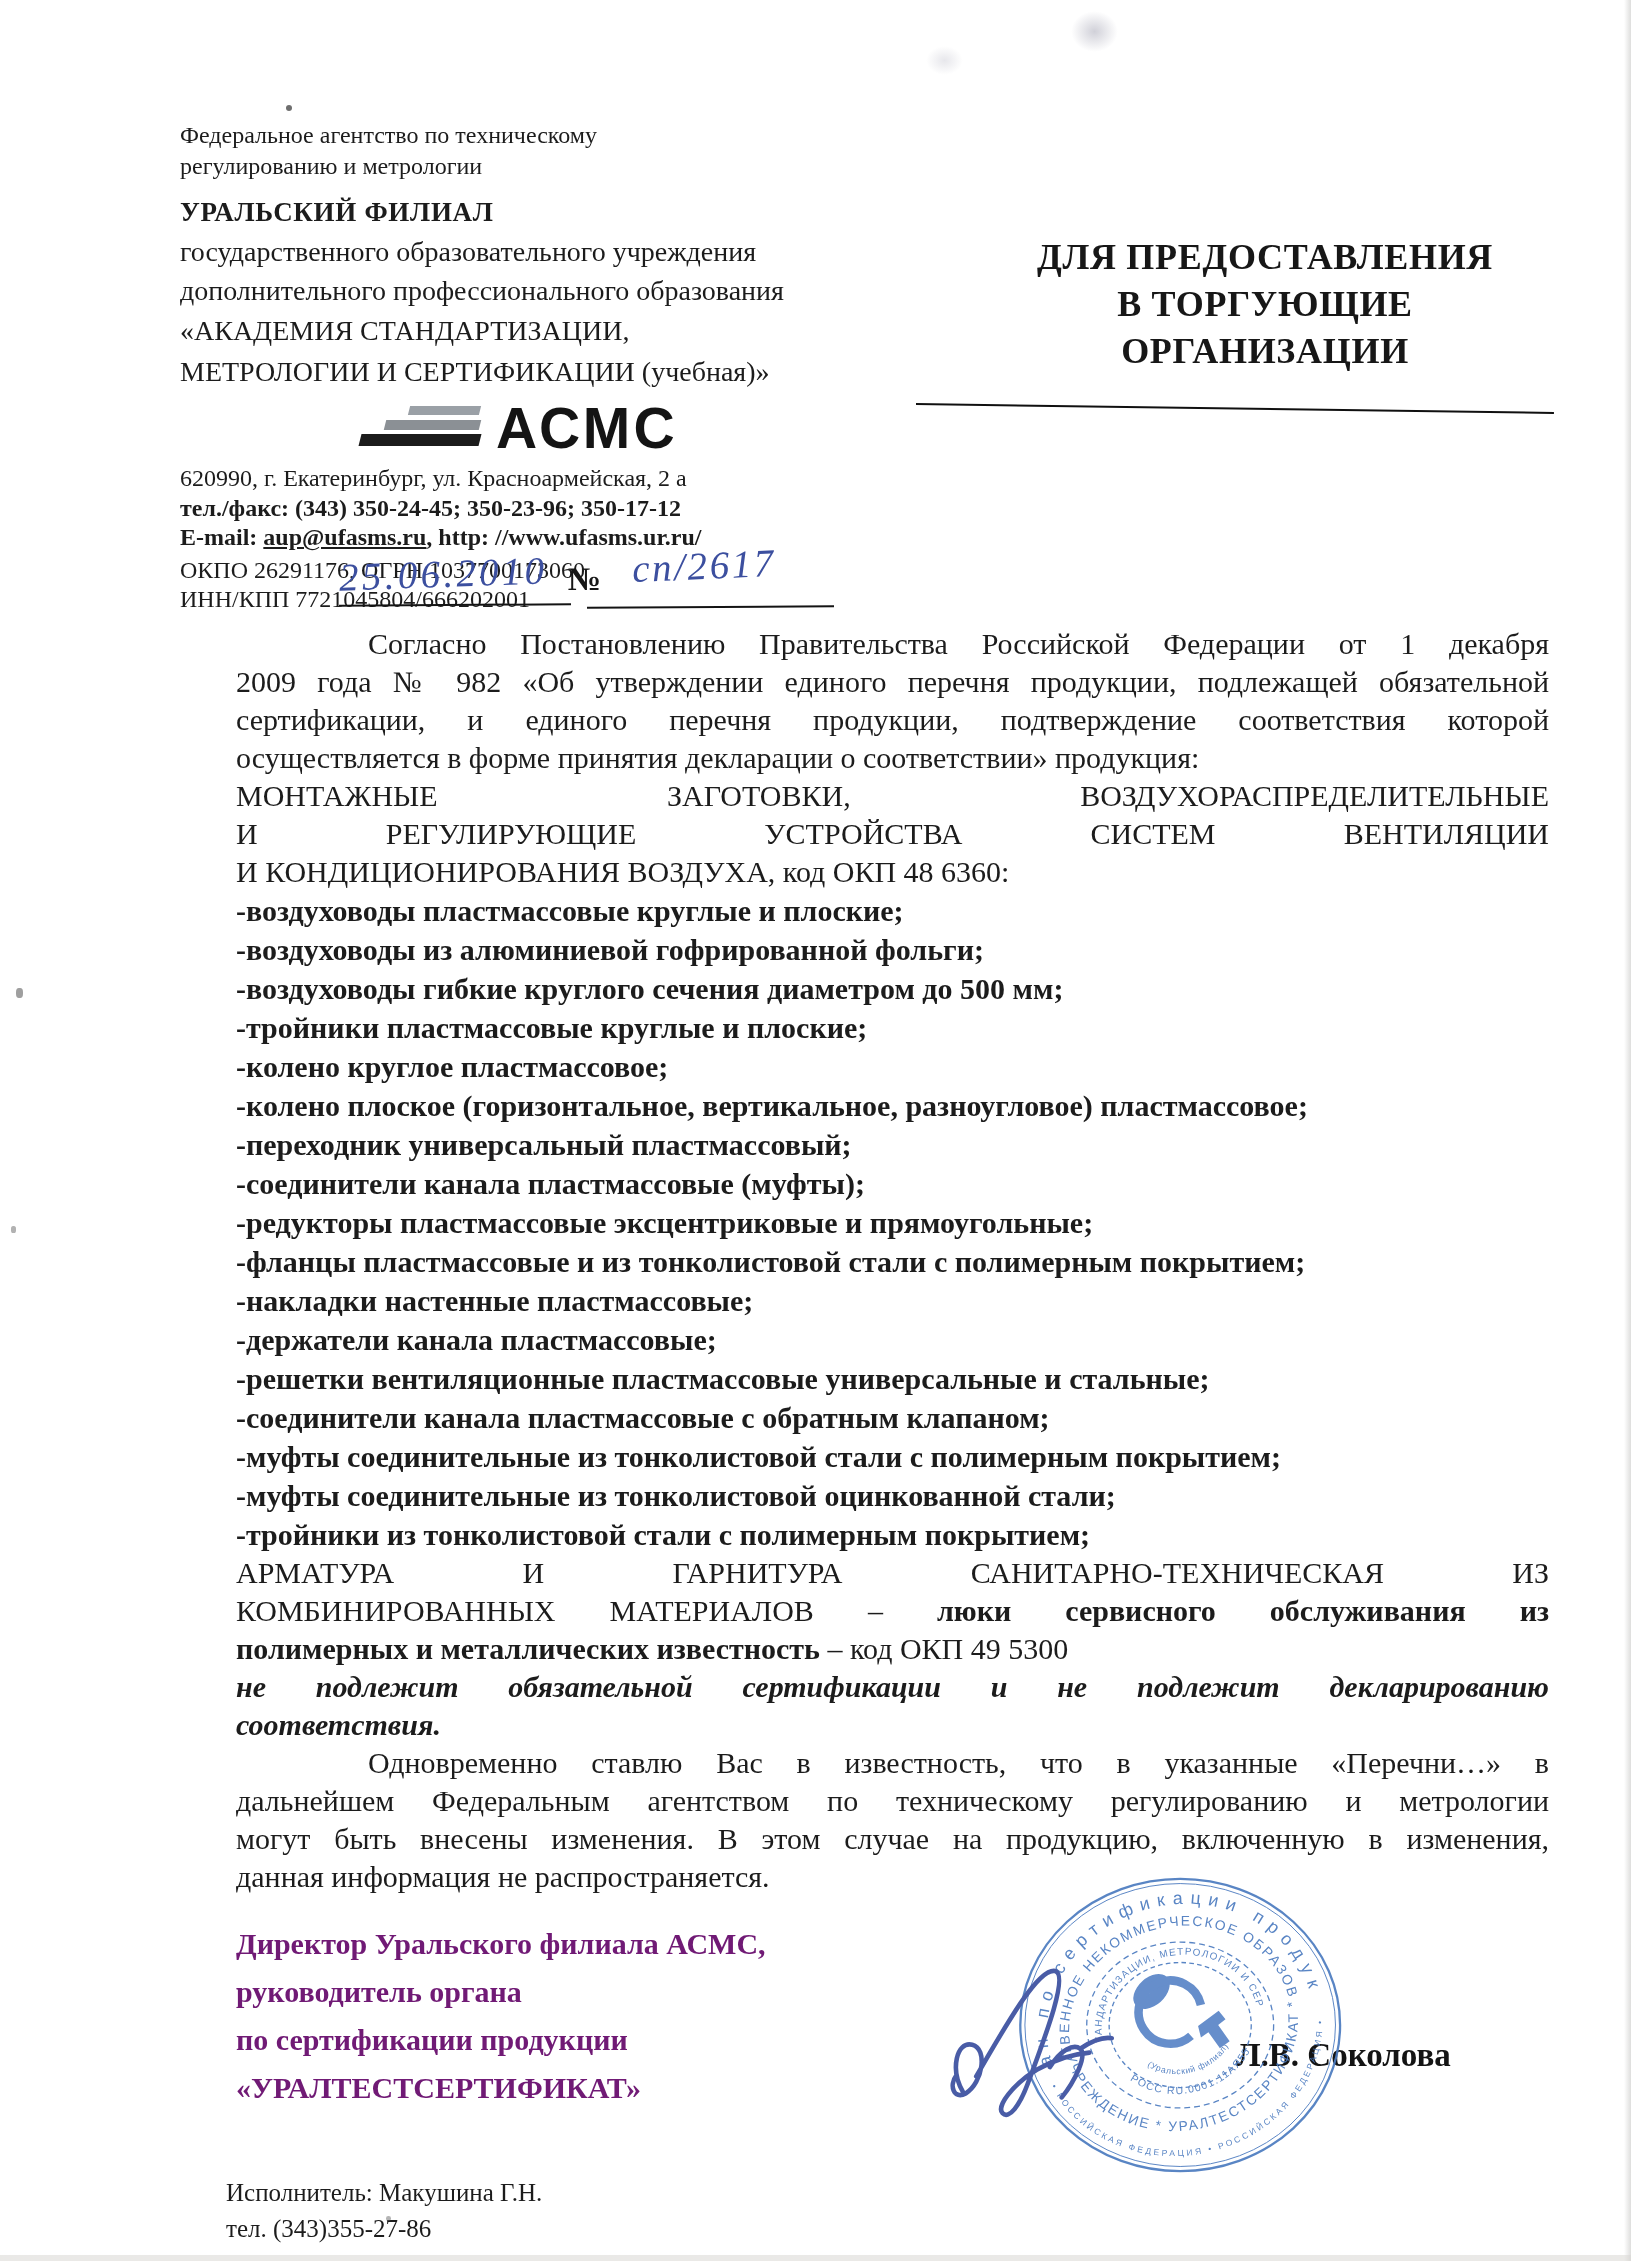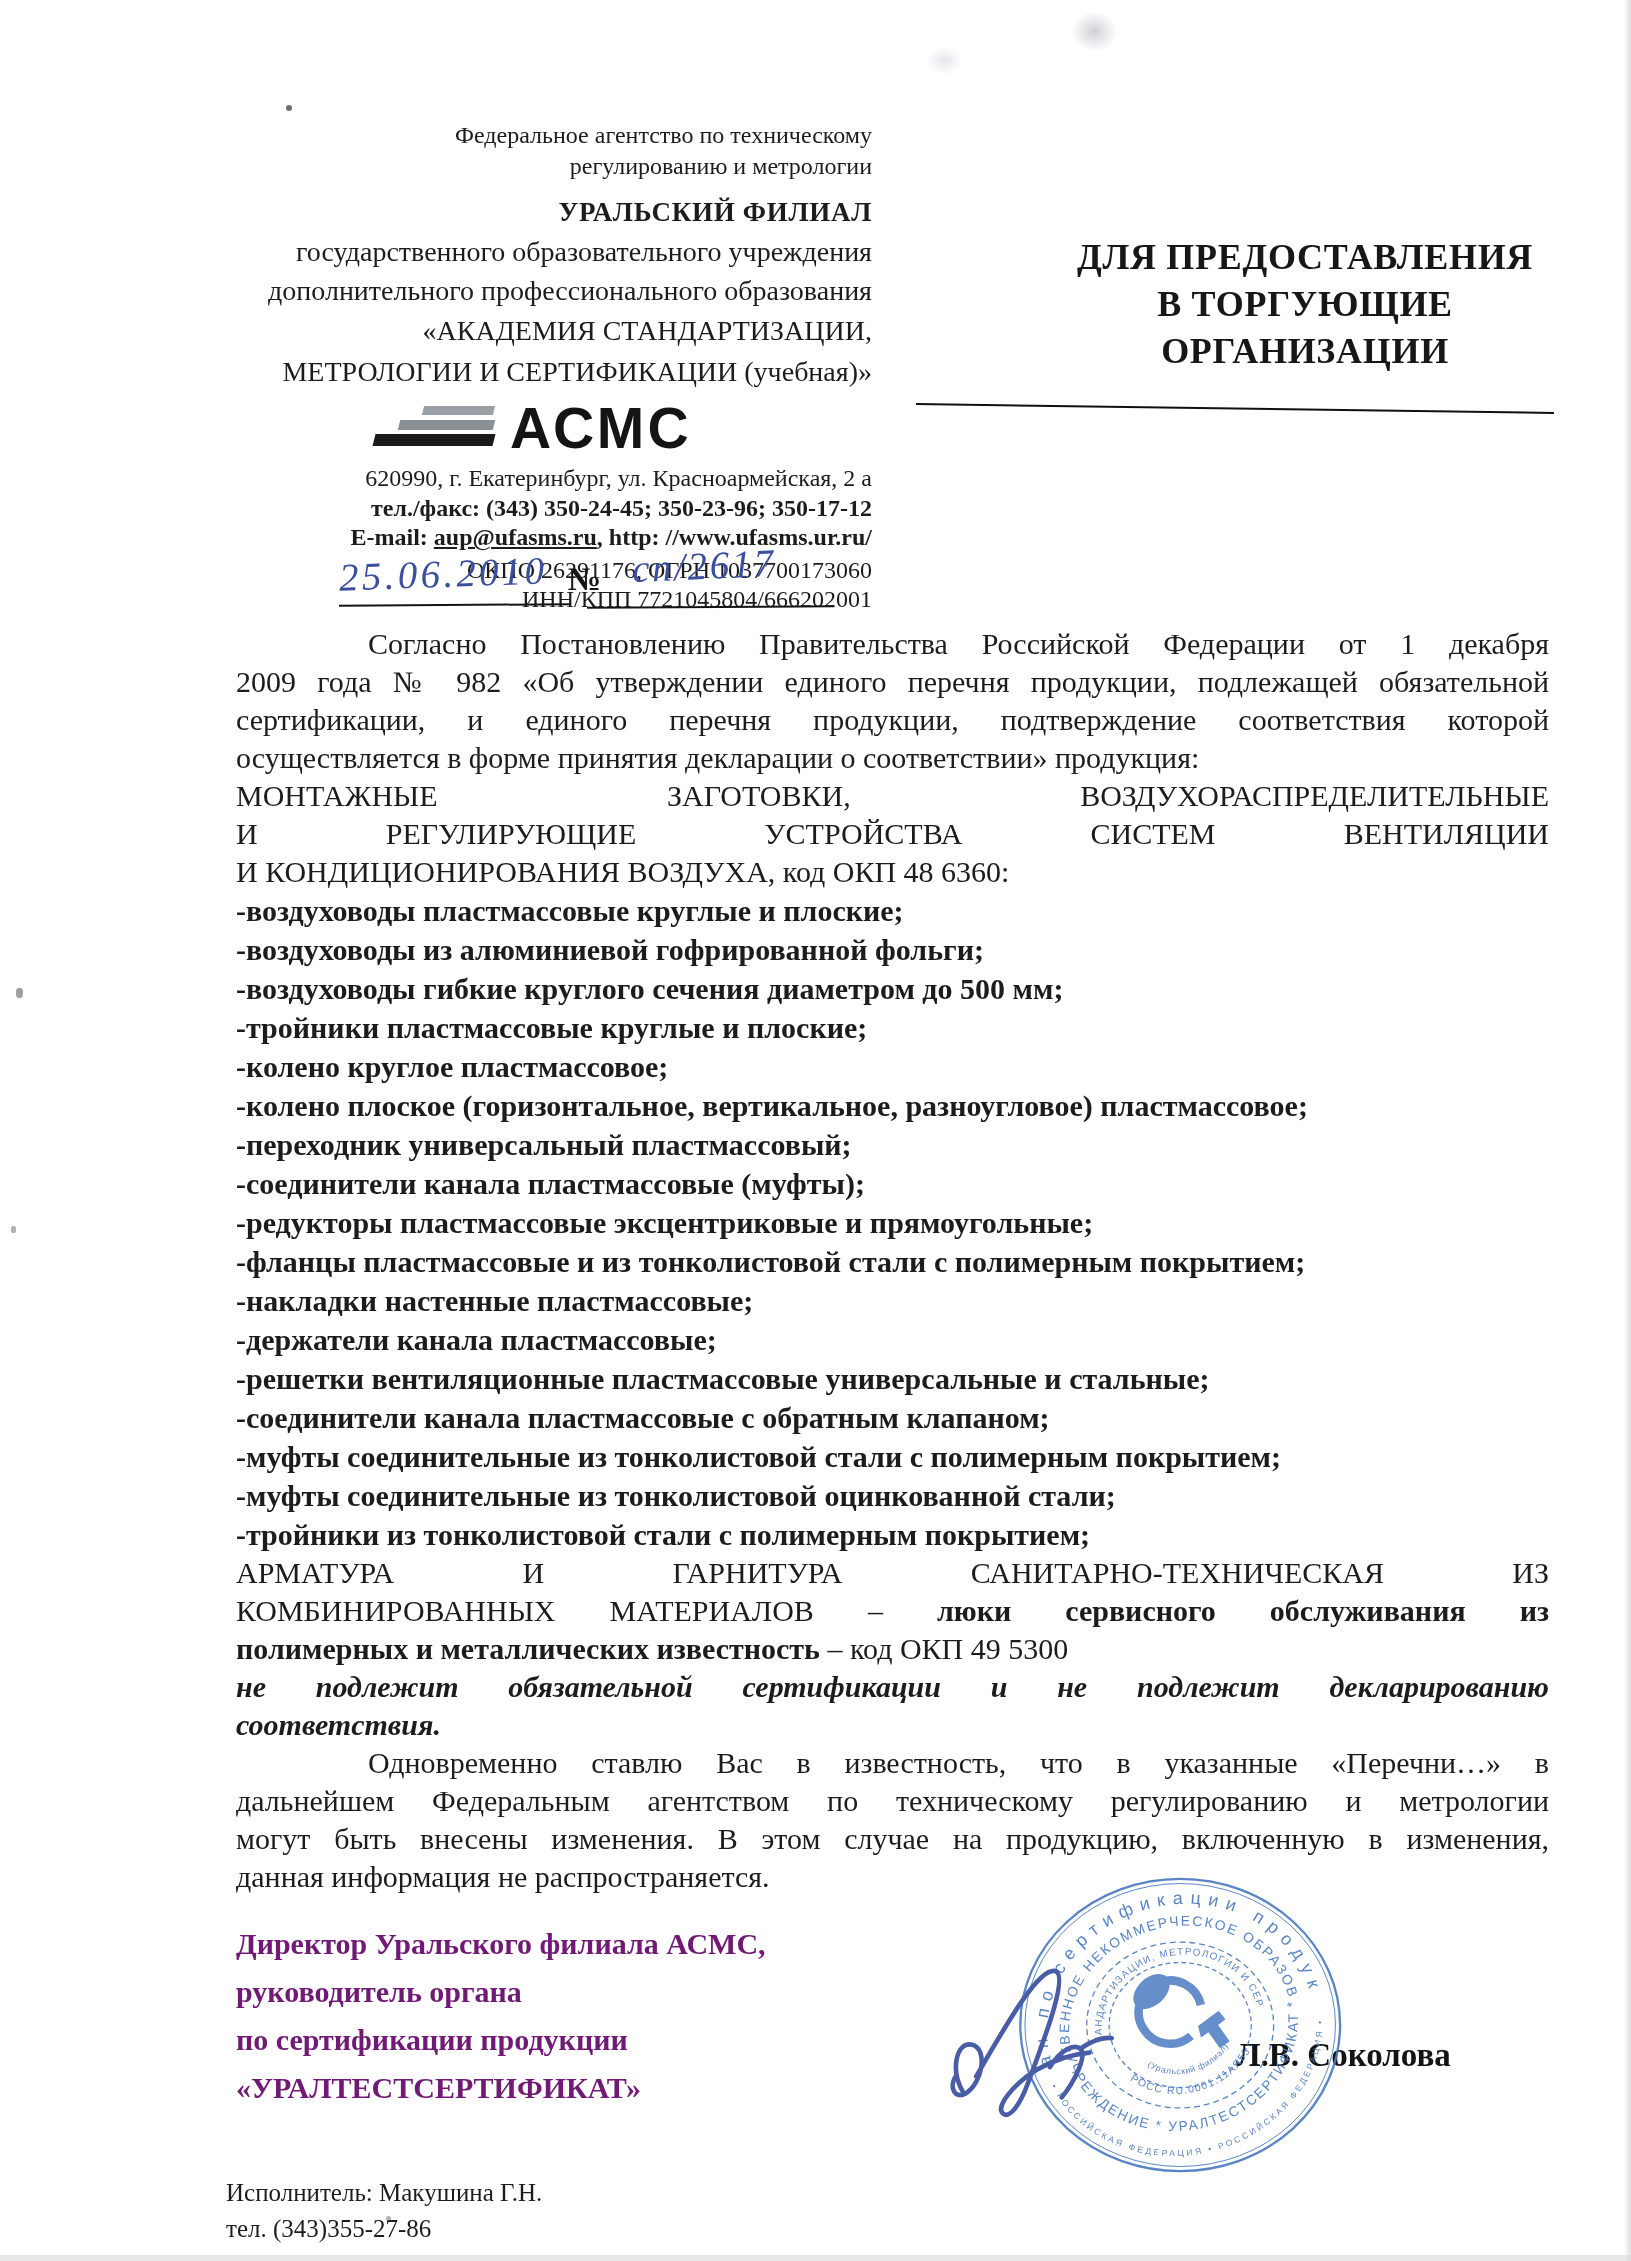--- a/index.html
+++ b/index.html
@@ -7,21 +7,21 @@
     width:1632px;height:2261px;
     background:#ffffff;
     font-family:"Liberation Serif", serif;
     color:#1c1c1c;
     position:relative;
     overflow:hidden;
   }
   .page{position:absolute;inset:0;}
 
   
-  .letterhead{position:absolute;left:194px;top:120px;width:678px;text-align:right;}
+  .letterhead{position:absolute;left:180px;top:120px;width:678px;text-align:left;}
   .lh-agency{font-size:24px;line-height:31px;}
   .lh-branch{font-size:27px;font-weight:bold;letter-spacing:0.7px;margin-top:15px;}
   .lh-org{font-size:28px;line-height:30px;margin-top:9.2px;}
   .lh-acad{font-size:28px;line-height:33px;margin-top:8px;}
   .logo-row{display:flex;justify-content:center;align-items:center;gap:16px;margin-top:9.2px;height:61px;}
   .bars{display:flex;flex-direction:column;align-items:flex-end;gap:4px;padding-bottom:4px;}
   .bar{transform:skewX(-14deg);}
   .bar-1{width:71px;height:9.2px;background:#9aa0a6;}
   .bar-2{width:95px;height:10px;background:#8b9095;}
   .bar-3{width:120px;height:12px;background:#1b1b1b;}
@@ -37,21 +37,21 @@
   
   .hw-date{position:absolute;left:339px;top:551px;font-size:39px;color:#3c4f9f;
            font-style:italic;letter-spacing:3.3px;transform:rotate(-2deg);}
   .no-sign{position:absolute;left:568px;top:561px;font-size:33px;font-weight:bold;color:#161616;}
   .hw-number{position:absolute;left:632px;top:543px;font-size:39px;color:#3c4f9f;
              font-style:italic;letter-spacing:2.6px;transform:rotate(-2.5deg);}
   .u1{position:absolute;left:339px;top:604px;width:232px;border-top:2.6px solid #141414;transform:rotate(-0.4deg);}
   .u2{position:absolute;left:587px;top:606px;width:247px;border-top:2.6px solid #141414;transform:rotate(-0.4deg);}
 
   
-  .dispatch{position:absolute;left:1026px;top:234px;width:558px;text-align:center;
+  .dispatch{position:absolute;left:986px;top:234px;width:558px;text-align:center;
             font-size:36px;font-weight:bold;line-height:47px;letter-spacing:0.7px;color:#171717;}
   .dispatch-underline{position:absolute;left:916px;top:403px;width:638px;
             border-top:2.6px solid #101010;transform:rotate(0.8deg);transform-origin:left center;}
 
   
   .body-text{position:absolute;left:236px;top:625px;width:1313px;font-size:30px;line-height:38px;}
   .jline{text-align:justify;text-align-last:justify;}
   .lline{text-align:left;}
   .indent{text-indent:132px;}
   .caps{font-size:30px;}

